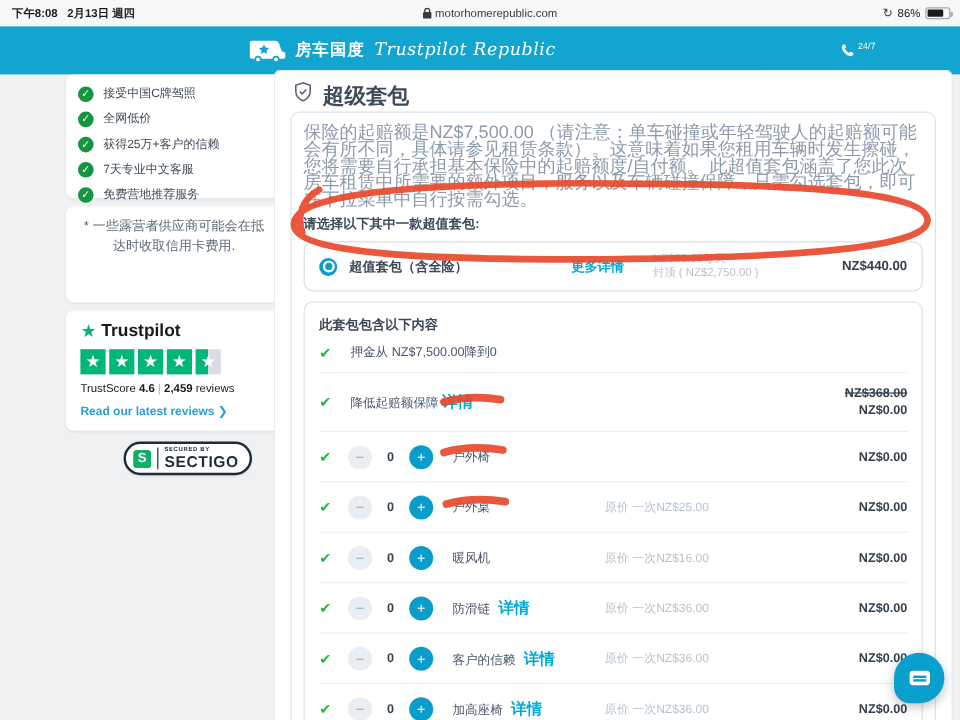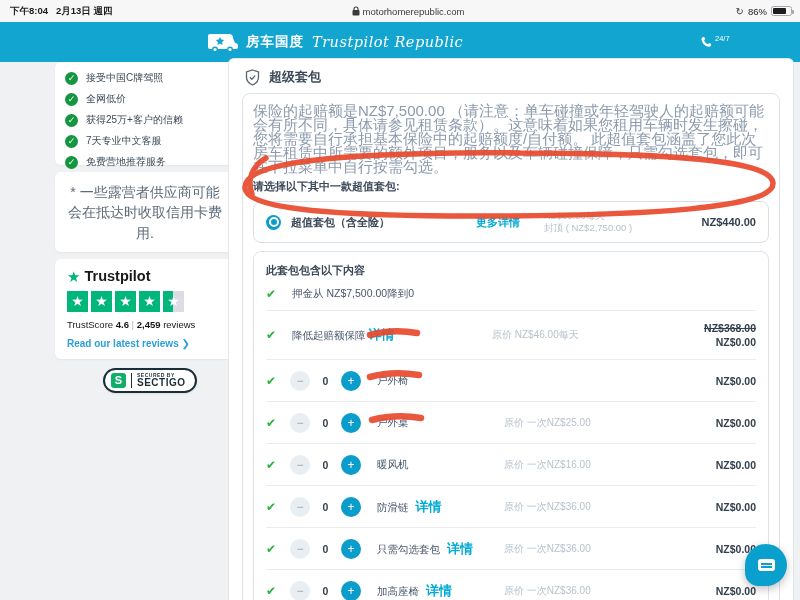--- a/index.html
+++ b/index.html
@@ -38,39 +38,39 @@
   .feat { display:flex; align-items:center; gap:8px; }
   .feat-check { width:13px; height:13px; border-radius:50%; background:#13963f; color:#fff; font-size:9px; line-height:13px; text-align:center; flex:none;}
   .feat-label { font-size:10px; color:#3d4a57; }
   .card-payment { top:172px; height:80px; padding:10px 12px; text-align:center;}
   .pay-logos { display:flex; justify-content:center; align-items:center; gap:6px; margin-bottom:7px;}
   .visa { color:#1a1f71; font-style:italic; font-weight:bold; font-size:14px; letter-spacing:-.5px;}
   .mc { position:relative; width:27px; height:17px; background:#16366f; border-radius:2px;}
   .mc i { position:absolute; top:4px; width:9px; height:9px; border-radius:50%;}
   .mc .c1 { left:5px; background:#eb001b;}
   .mc .c2 { left:12px; background:#f79e1b; opacity:.95;}
-  .pay-note { font-size:14px; color:#5d6b79; line-height:1.45;}
+  .pay-note { font-size:11px; color:#5d6b79; line-height:1.45;}
   .card-trust { top:259px; height:100px; padding:9px 12px;}
   .tp-logo { display:flex; align-items:center; gap:4px; margin-bottom:7px;}
   .tp-star { color:#00b67a; font-size:15px; line-height:1;}
   .tp-name { font-size:14.5px; font-weight:bold; color:#191919;}
   .tp-stars { display:flex; gap:3px; margin-bottom:7px;}
   .tp-box { width:21px; height:21px; background:#00b67a; color:#fff; font-size:14px; line-height:21px; text-align:center;}
   .tp-box.half { background:linear-gradient(90deg,#00b67a 50%,#dcdce6 50%);}
   .tp-score { font-size:9.5px; color:#191919; margin-bottom:8px;}
   .tp-score b { font-weight:bold; }
   .tp-link { font-size:10px; color:#2a9fd8; font-weight:bold; cursor:pointer;}
   .sectigo { position:absolute; left:103px; top:368px; display:inline-flex; align-items:center; gap:5px; background:#fff; border:2px solid #1b2d38; border-radius:15px; padding:3px 9px 3px 6px; box-shadow:0 1px 2px rgba(0,0,0,.08);}
   .sec-s { width:15px; height:15px; background:#0faf69; border-radius:3px; color:#fff; font-weight:bold; font-size:11px; line-height:15px; text-align:center;}
   .sec-txt { border-left:1.5px solid #1b2d38; padding-left:5px; display:flex; flex-direction:column; line-height:1;}
   .sec-by { font-size:5px; font-weight:bold; color:#1b2d38; letter-spacing:.5px;}
-  .sec-name { font-size:10px; font-weight:bold; color:#1b2d38; letter-spacing:.5px;}
+  .sec-name { font-size:13px; font-weight:bold; color:#1b2d38; letter-spacing:.5px;}
   
   .main-card { position:absolute; left:228px; top:58px; width:566px; height:542px; background:#fff; border:1px solid #e4e7ea; border-bottom:none; border-radius:6px 6px 0 0;}
-  .main-title { position:absolute; left:16px; top:9px; display:flex; align-items:flex-end; gap:9px; font-size:13px; font-weight:bold; color:#3e4a58;}
+  .main-title { position:absolute; left:16px; top:9px; display:flex; align-items:flex-start; gap:9px; font-size:18px; font-weight:bold; color:#3e4a58;}
   .boxA { position:absolute; left:13px; top:34px; width:538px; height:600px; border:1px solid #dde3e9; border-radius:8px; padding:10px 10px 0; background:#fff;}
   .intro { font-size:15px; line-height:14px; color:#8b9aac; }
   .choose { margin-top:5px; font-size:11px; font-weight:bold; color:#3e4a5a;}
   .pkg-row { margin-top:7px; height:42px; border:1px solid #d8dee5; border-radius:8px; display:flex; align-items:center; padding:0 12px; gap:10px;}
   .radio { width:15px; height:15px; border-radius:50%; background:#0c9ccb; position:relative; flex:none;}
   .radio::after { content:""; position:absolute; inset:2.5px; border:2px solid #fff; border-radius:50%;}
   .pkg-name { font-size:11px; font-weight:bold; color:#3c4856;}
   .pkg-more { margin-left:auto; font-size:11px; font-weight:bold; color:#00abd6; cursor:pointer;}
   .pkg-rates { width:120px; margin-left:14px; font-size:9.5px; line-height:12px; color:#b6c2cd;}
   .pkg-total { width:82px; text-align:right; font-size:11px; font-weight:bold; color:#33404e;}
@@ -100,21 +100,21 @@
   .chat-glyph { width:17px; height:12px; background:#fff; border-radius:3px; position:relative;}
   .chat-glyph::after { content:""; position:absolute; left:3px; top:4px; width:11px; height:1.6px; background:#0aa0cd; box-shadow:0 3px 0 #0aa0cd;}
   
   .annot { position:absolute; inset:0; width:800px; height:600px; pointer-events:none; z-index:60;}
 </style>
 </head>
 <body>
 
 <div class="statusbar">
   <div class="sb-left">
-    <span>下午8:04</span>
+    <span>下午8:08</span>
     <span>2月13日 週四</span>
   </div>
   <div class="sb-center">
     <svg width="8" height="10" viewBox="0 0 8 10">
         <rect x="0.5" y="4" width="7" height="5.5" rx="1" fill="#3a3a3c"></rect>
         <path d="M2 4.2V3a2 2 0 0 1 4 0v1.2" fill="none" stroke="#3a3a3c" stroke-width="1.1"></path>
       </svg>
     <span>motorhomerepublic.com</span>
   </div>
   <div class="sb-right">
@@ -242,21 +242,20 @@
         <span class="tick">✔</span>
         <span class="dep-text">押金从 NZ$7,500.00降到0</span>
       </div>
 
       <div class="exc-row">
         <span class="tick">✔</span>
         <span class="exc-label">
           <span>降低起赔额保障</span>
           <a class="lnk">详情</a>
         </span>
-        <span class="exc-orig">原价 NZ$46.00每天</span>
         <span class="exc-prices">
           <span class="old">NZ$368.00</span><br>
           <span>NZ$0.00</span>
         </span>
       </div>
 
       <div>
   <div class="arow">
     <span class="tick">✔</span>
     <button class="step minus">−</button>
@@ -307,21 +306,21 @@
     <span class="row-orig">原价 一次NZ$36.00</span>
     <span class="row-price">NZ$0.00</span>
   </div>
 
   <div class="arow">
     <span class="tick">✔</span>
     <button class="step minus">−</button>
     <span class="qty">0</span>
     <button class="step plus">+</button>
     <span class="row-label-wrap">
-      <span class="row-label">只需勾选套包</span>
+      <span class="row-label">客户的信赖</span>
       <a class="lnk row-link">详情</a>
     </span>
     <span class="row-orig">原价 一次NZ$36.00</span>
     <span class="row-price">NZ$0.00</span>
   </div>
 
   <div class="arow">
     <span class="tick">✔</span>
     <button class="step minus">−</button>
     <span class="qty">0</span>

